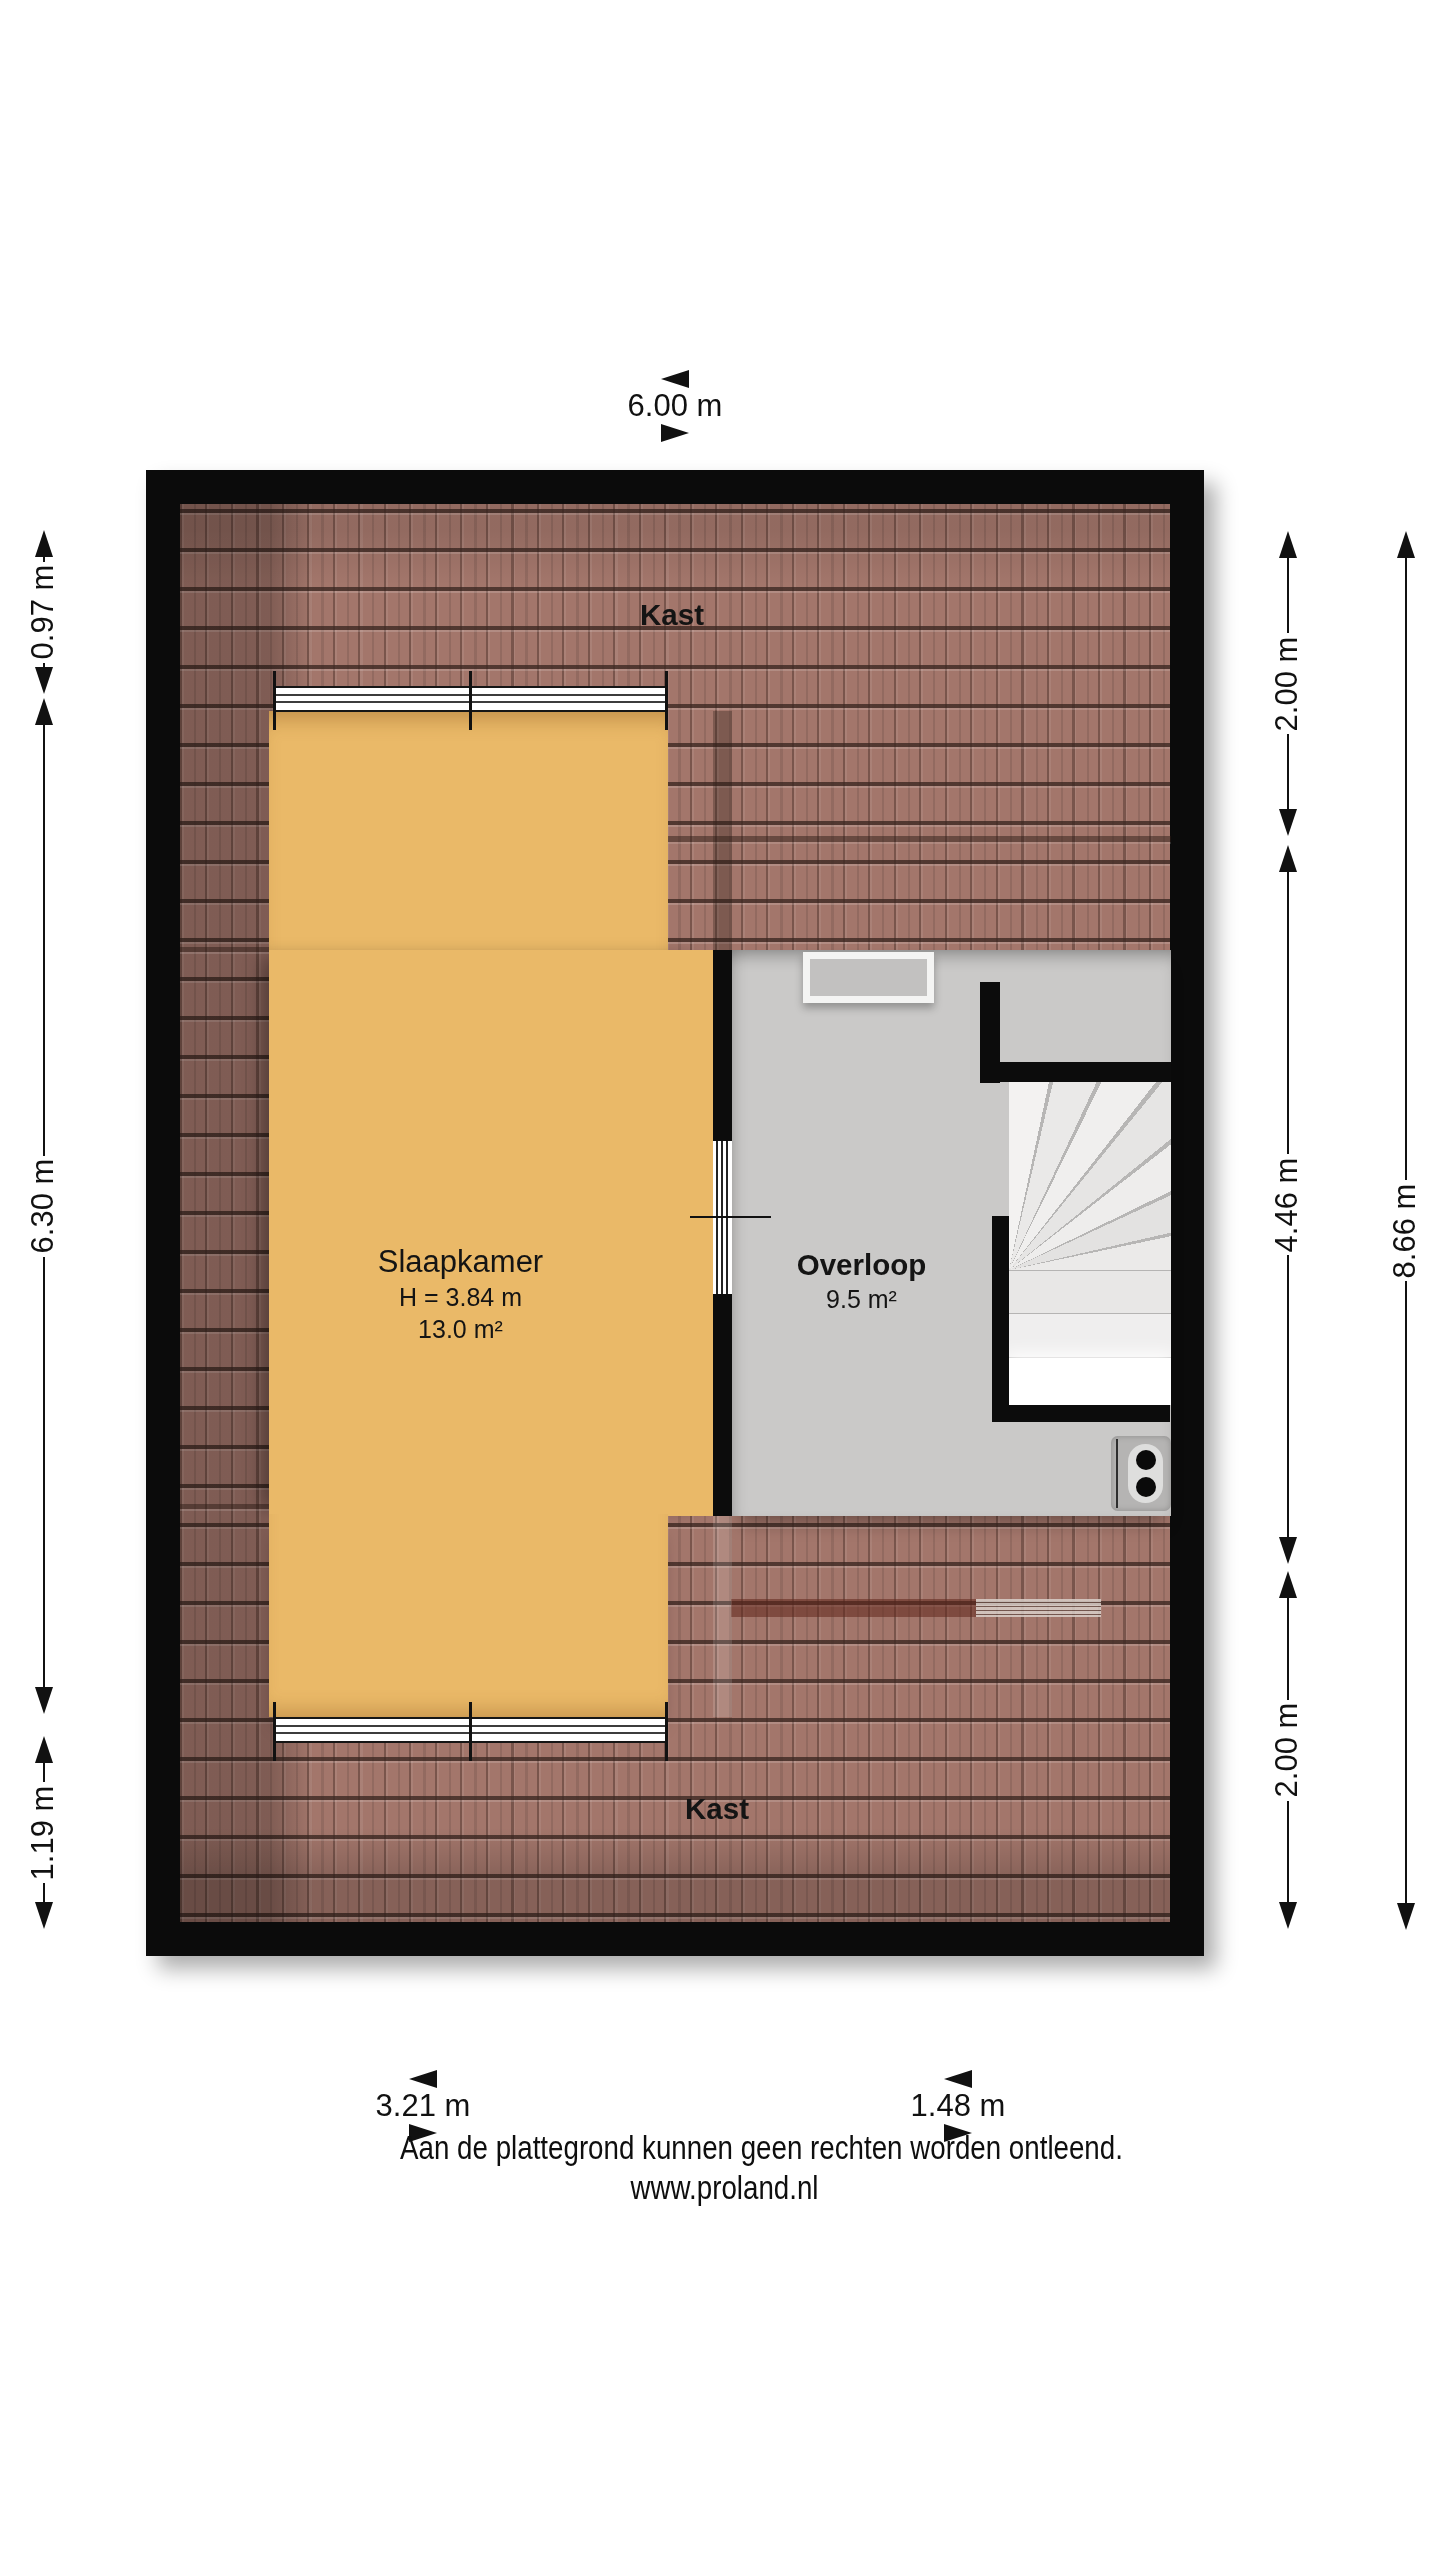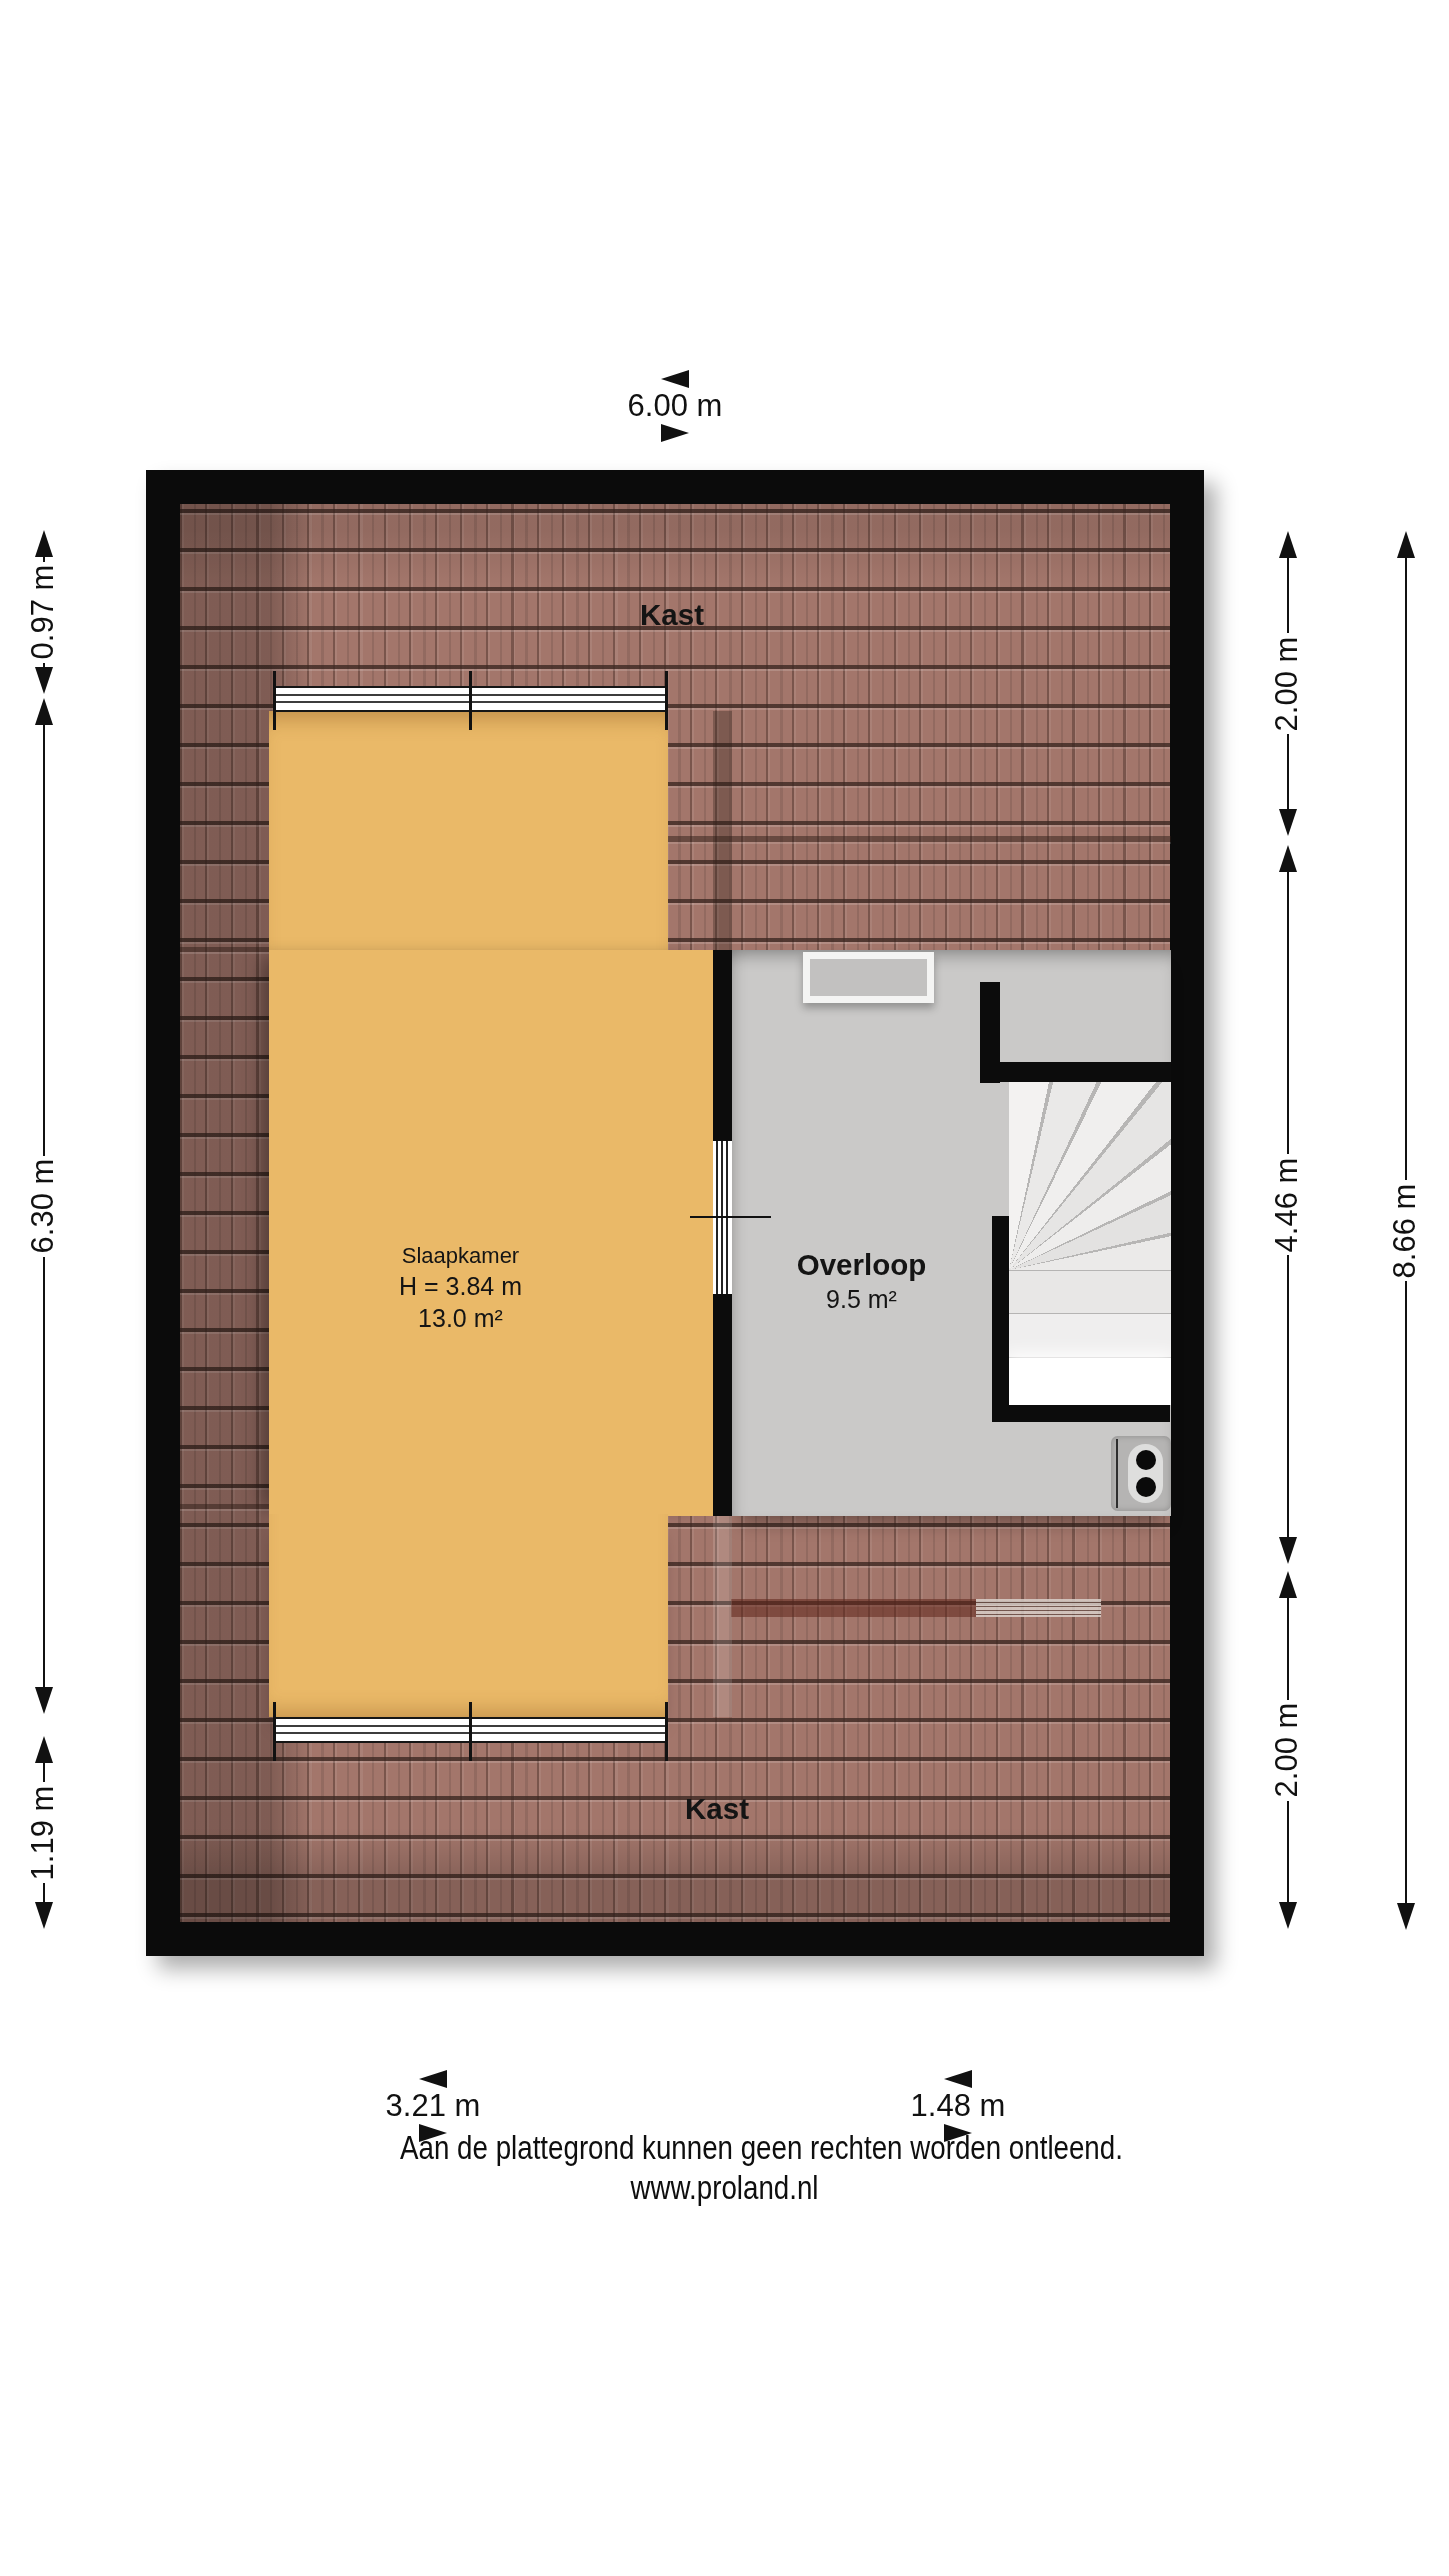--- a/index.html
+++ b/index.html
@@ -121,21 +121,21 @@
       border-radius:17.4px;display:flex;flex-direction:column;align-items:center;justify-content:space-evenly;}
   .mv-dot{width:20px;height:20px;border-radius:50%;background:#0a0a0a;}
 
   
   .roof-band{left:551px;top:1095px;width:245px;height:18px;background:rgba(96,38,27,.55);}
   .roof-band-lines{left:796px;top:1095px;width:125px;height:18px;opacity:.85;
       background:repeating-linear-gradient(180deg,#d9cfc9 0 2.7px, #6b5048 2.7px 4px);}
 
   
   .room-label{position:absolute;text-align:center;color:#141414;}
-  .lbl-xl{font-size:22px;line-height:1.22;}
+  .lbl-xl{font-size:31px;line-height:1.22;}
   .lbl-l{font-size:29.5px;line-height:1.22;font-weight:bold;}
   .lbl-m{font-size:25px;line-height:1.28;}
   .kast-top{left:425px;top:93px;width:134px;}
   .kast-bottom{left:463px;top:1287px;width:148px;}
   .slaapkamer-lbl{left:113px;top:739px;width:335px;}
   .overloop-lbl{left:581px;top:743px;width:201px;}
 
   
   .dim{position:absolute;display:flex;align-items:center;color:#111;font-size:31px;}
   .dim-h{flex-direction:column;height:29.5px;}
@@ -292,21 +292,21 @@
     <div class="lbl-m">H = 3.84 m</div>
     <div class="lbl-m">13.0 m²</div>
   </div>
   <div class="room-label overloop-lbl">
     <div class="lbl-l">Overloop</div>
     <div class="lbl-m">9.5 m²</div>
   </div>
   <div class="room-label lbl-l kast-bottom">Kast</div>
 </div>
 
-<div class="dim dim-h" style="left:150px;top:2070px;width:566px;">
+<div class="dim dim-h" style="left:140px;top:2070px;width:566px;">
   <div class="ah ah-l"></div>
   <div class="dline-h"></div>
   <span class="dlabel-h">3.21 m</span>
   <div class="dline-h"></div>
   <div class="ah ah-r"></div>
 </div>
 <div class="dim dim-h" style="left:712px;top:2070px;width:492px;">
   <div class="ah ah-l"></div>
   <div class="dline-h"></div>
   <span class="dlabel-h">1.48 m</span>

